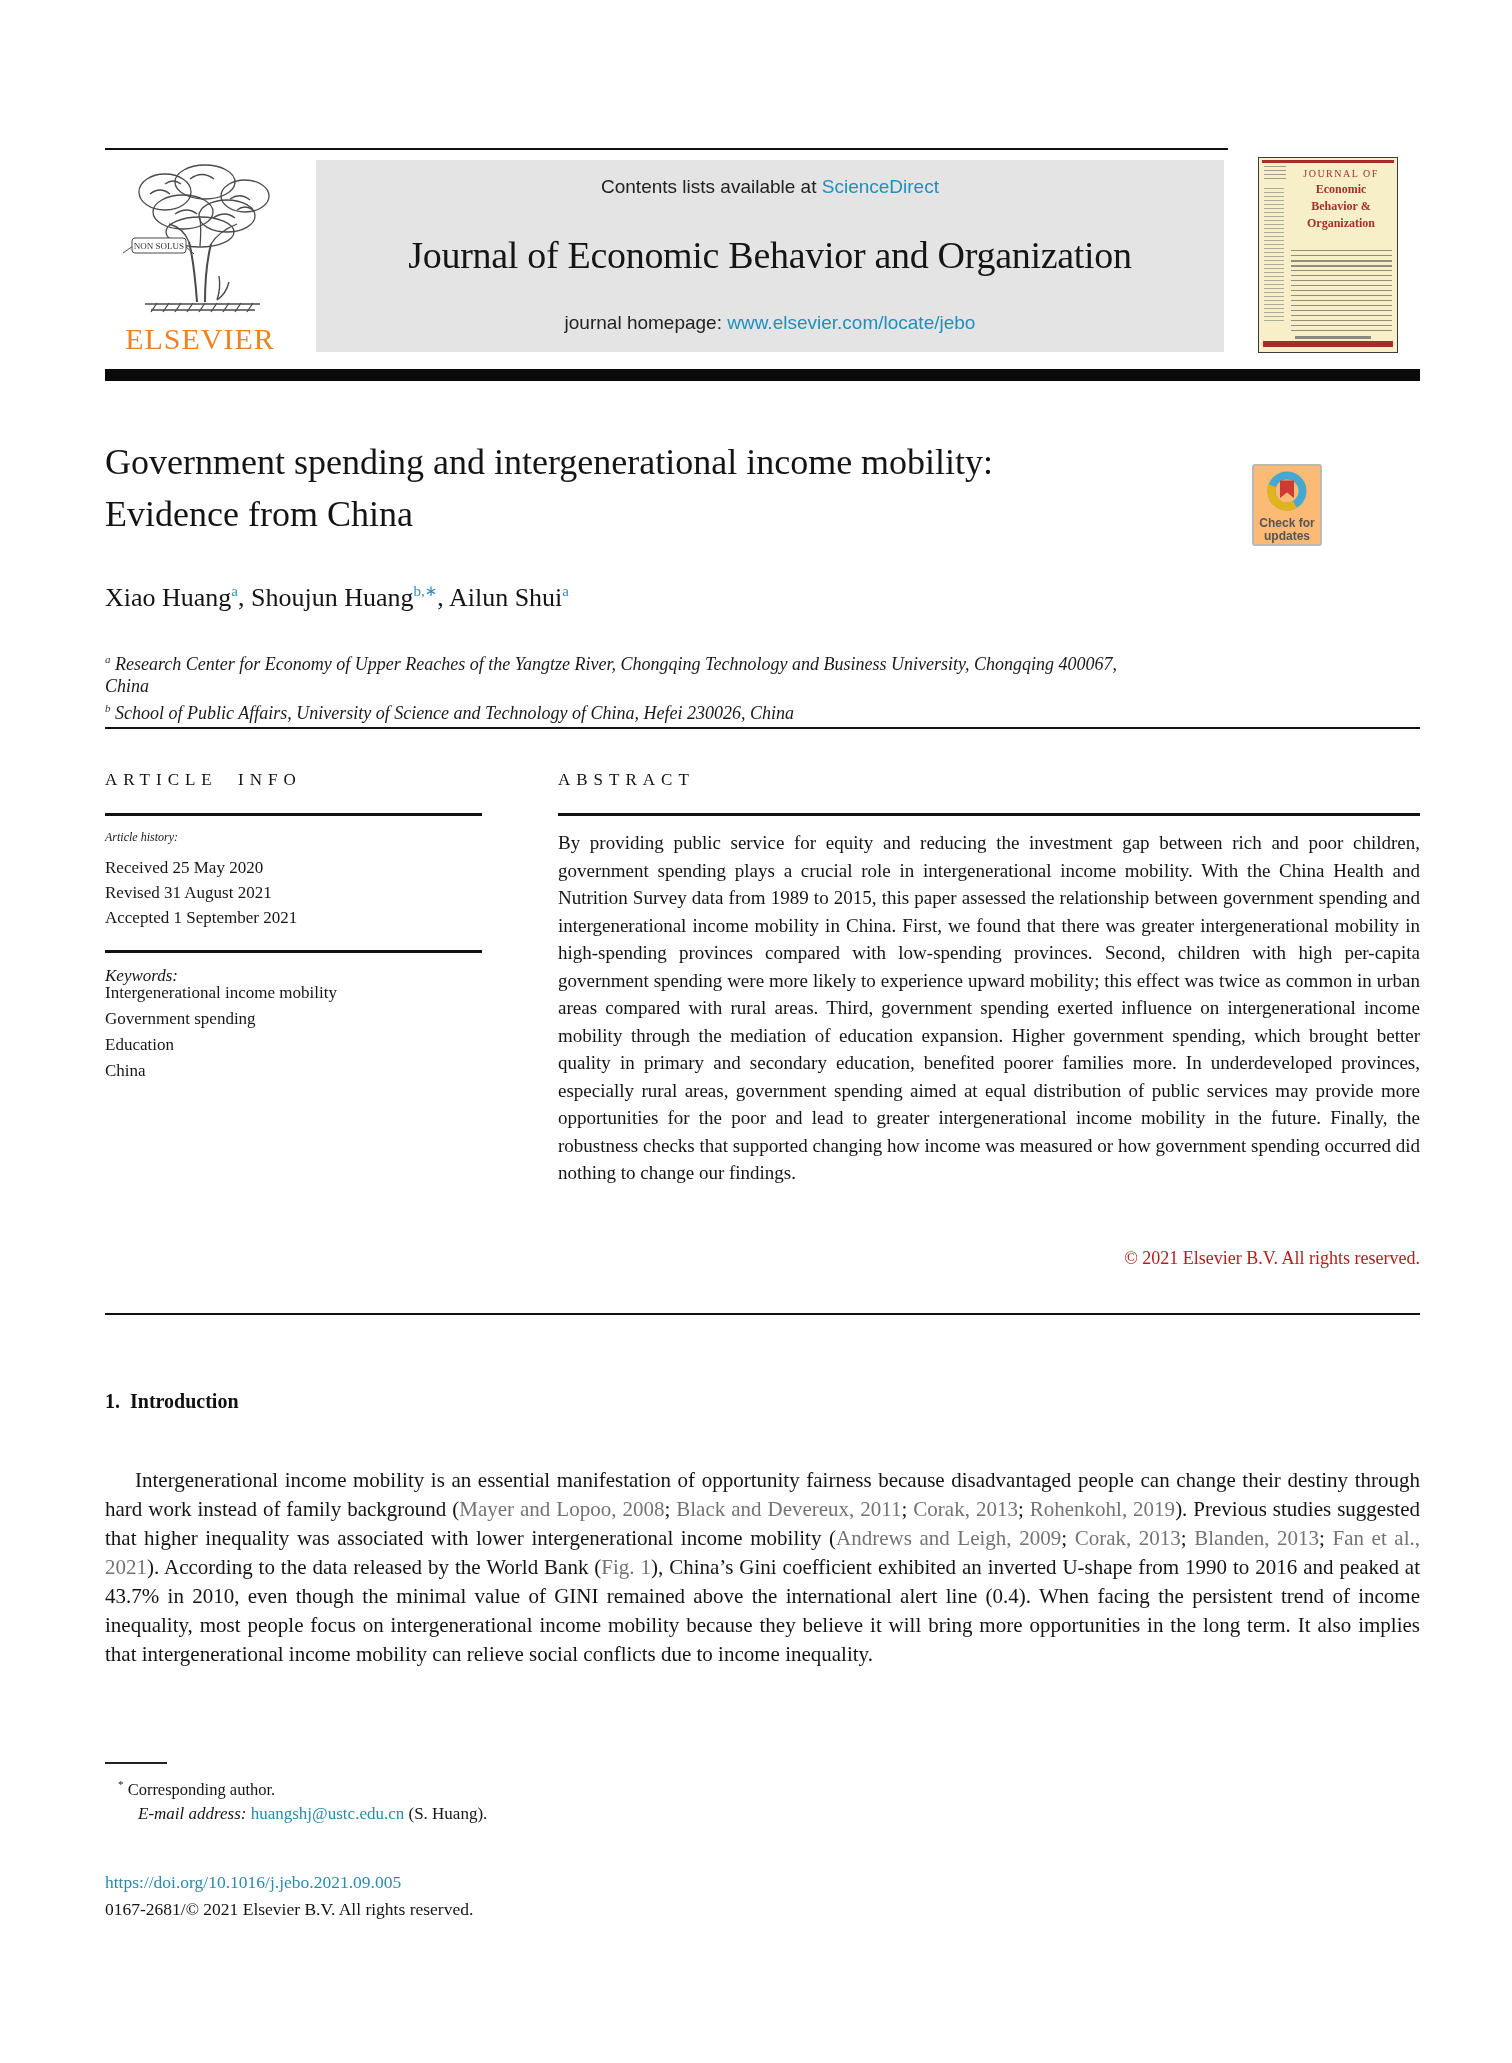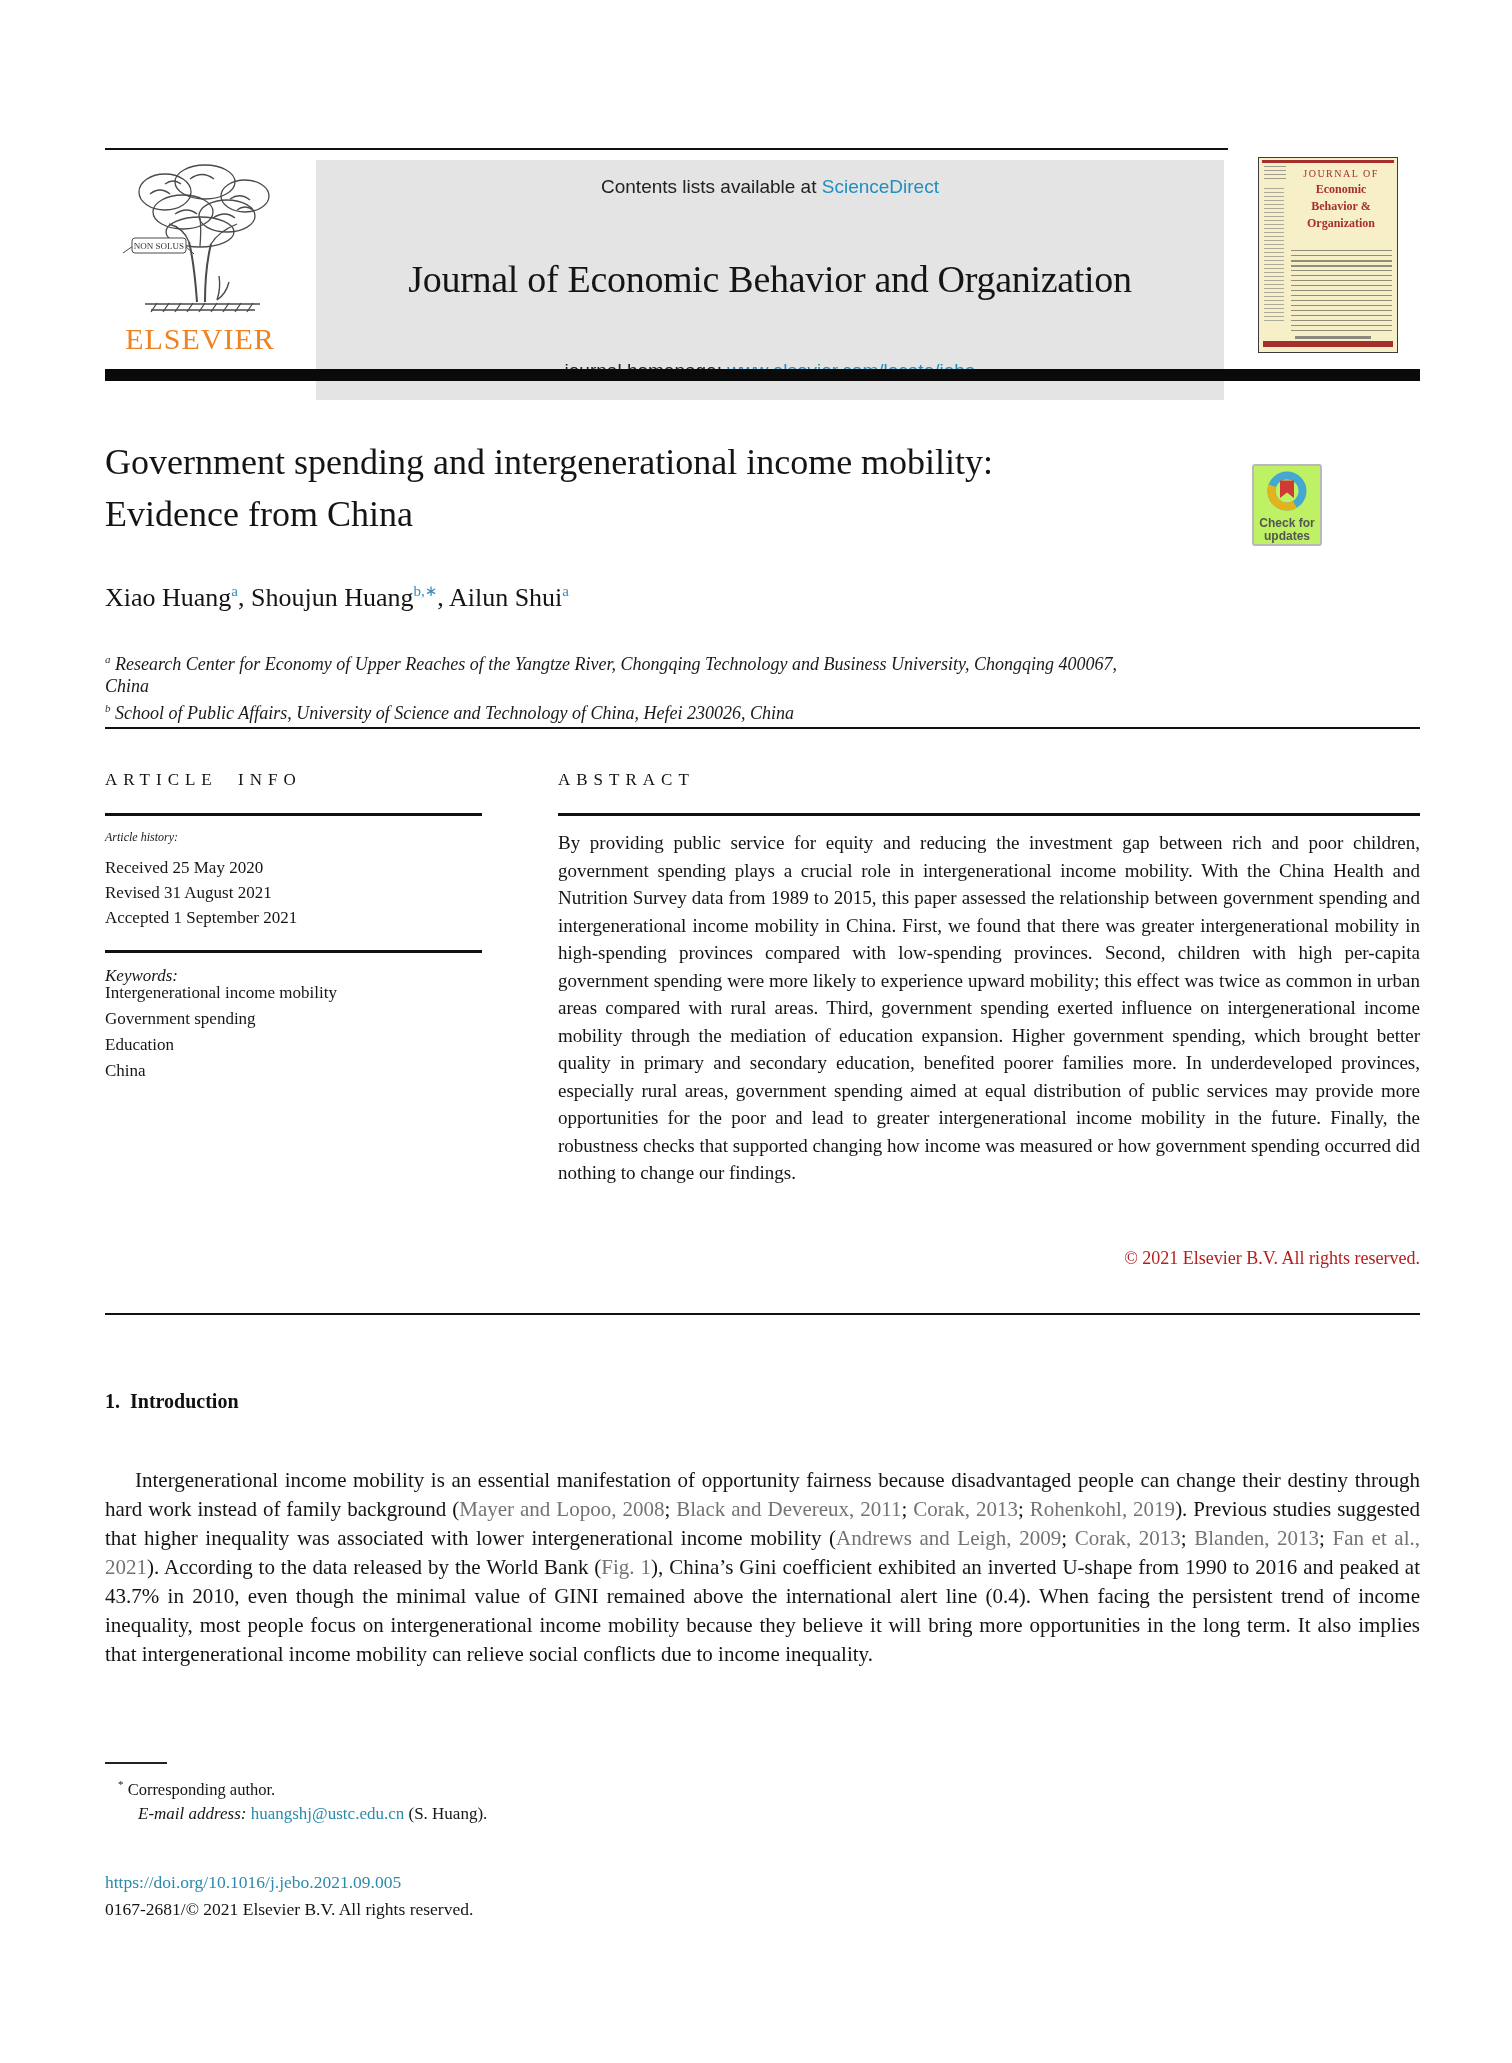--- a/index.html
+++ b/index.html
@@ -15,21 +15,21 @@
   
   .top-rule{left:105px;top:148px;width:1123px;height:2px;}
   .thick-bar{left:105px;top:369px;width:1315px;height:12px;background:#0a0a0a;}
   .rule-info{left:105px;top:727px;width:1315px;height:2px;}
   .rule-below-abs{left:105px;top:1313px;width:1315px;height:2px;}
 
   
   .logo-wrap{left:105px;top:154px;width:190px;height:170px;}
   .wordmark{left:103px;top:322px;width:194px;text-align:center;font-size:30px;
             color:#ef8322;letter-spacing:1px;}
-  .mast-box{left:316px;top:160px;width:908px;height:240px;background:#e4e4e4;
+  .mast-box{left:316px;top:160px;width:908px;height:192px;background:#e4e4e4;
             display:flex;flex-direction:column;align-items:center;justify-content:space-between;
             padding:16px 0 18px 0;box-sizing:border-box;}
   .contents-line{font-size:19px;color:#222;}
   .mast-link{color:#1e8fbe;cursor:pointer;}
   .mast-title{font-size:38px;color:#151515;letter-spacing:-0.3px;}
   .homepage-line{font-size:19px;color:#222;}
 
   
   .cover{left:1258px;top:157px;width:140px;height:196px;background:#f7efc7;
          border:1.5px solid #3c3c3c;box-sizing:border-box;}
@@ -42,21 +42,21 @@
   .cover-title .small{font-size:10px;letter-spacing:1.5px;margin-bottom:2px;}
   .cover-title .big{font-size:12px;font-weight:600;line-height:17px;}
   .cover-articles{position:absolute;left:32px;right:5px;top:92px;height:84px;
                   background:repeating-linear-gradient(#6e6e62 0 1.5px,transparent 1.5px 5px);opacity:.75;}
   .cover-url{position:absolute;left:36px;right:26px;bottom:13px;height:3px;background:#8a8a80;}
   .cover-botbar{position:absolute;left:4px;right:4px;bottom:5px;height:6px;background:#a5302a;}
 
   
   .a-title{left:105px;top:436px;width:1160px;font-size:36px;line-height:52px;color:#141414;}
   .badge{left:1252px;top:464px;width:70px;height:82px;border:2px solid #b9b9b9;border-radius:3px;
-         background:#bef264;box-sizing:border-box;text-align:center;cursor:pointer;}
+         background:#fdba74;box-sizing:border-box;text-align:center;cursor:pointer;}
   .badge-txt{font-family:"Liberation Sans",sans-serif;font-size:12px;font-weight:bold;
              color:#555;line-height:13px;}
   .authors{left:105px;top:582px;width:1200px;font-size:26px;color:#141414;}
   .authors sup{font-size:15px;color:#3a8cbb;}
   .affils{left:105px;top:648px;width:1240px;font-size:18px;font-style:italic;
           line-height:22px;color:#1a1a1a;}
   .affils sup{font-size:11px;color:#333;}
   .affil-b{margin-top:0px;}
 
   

